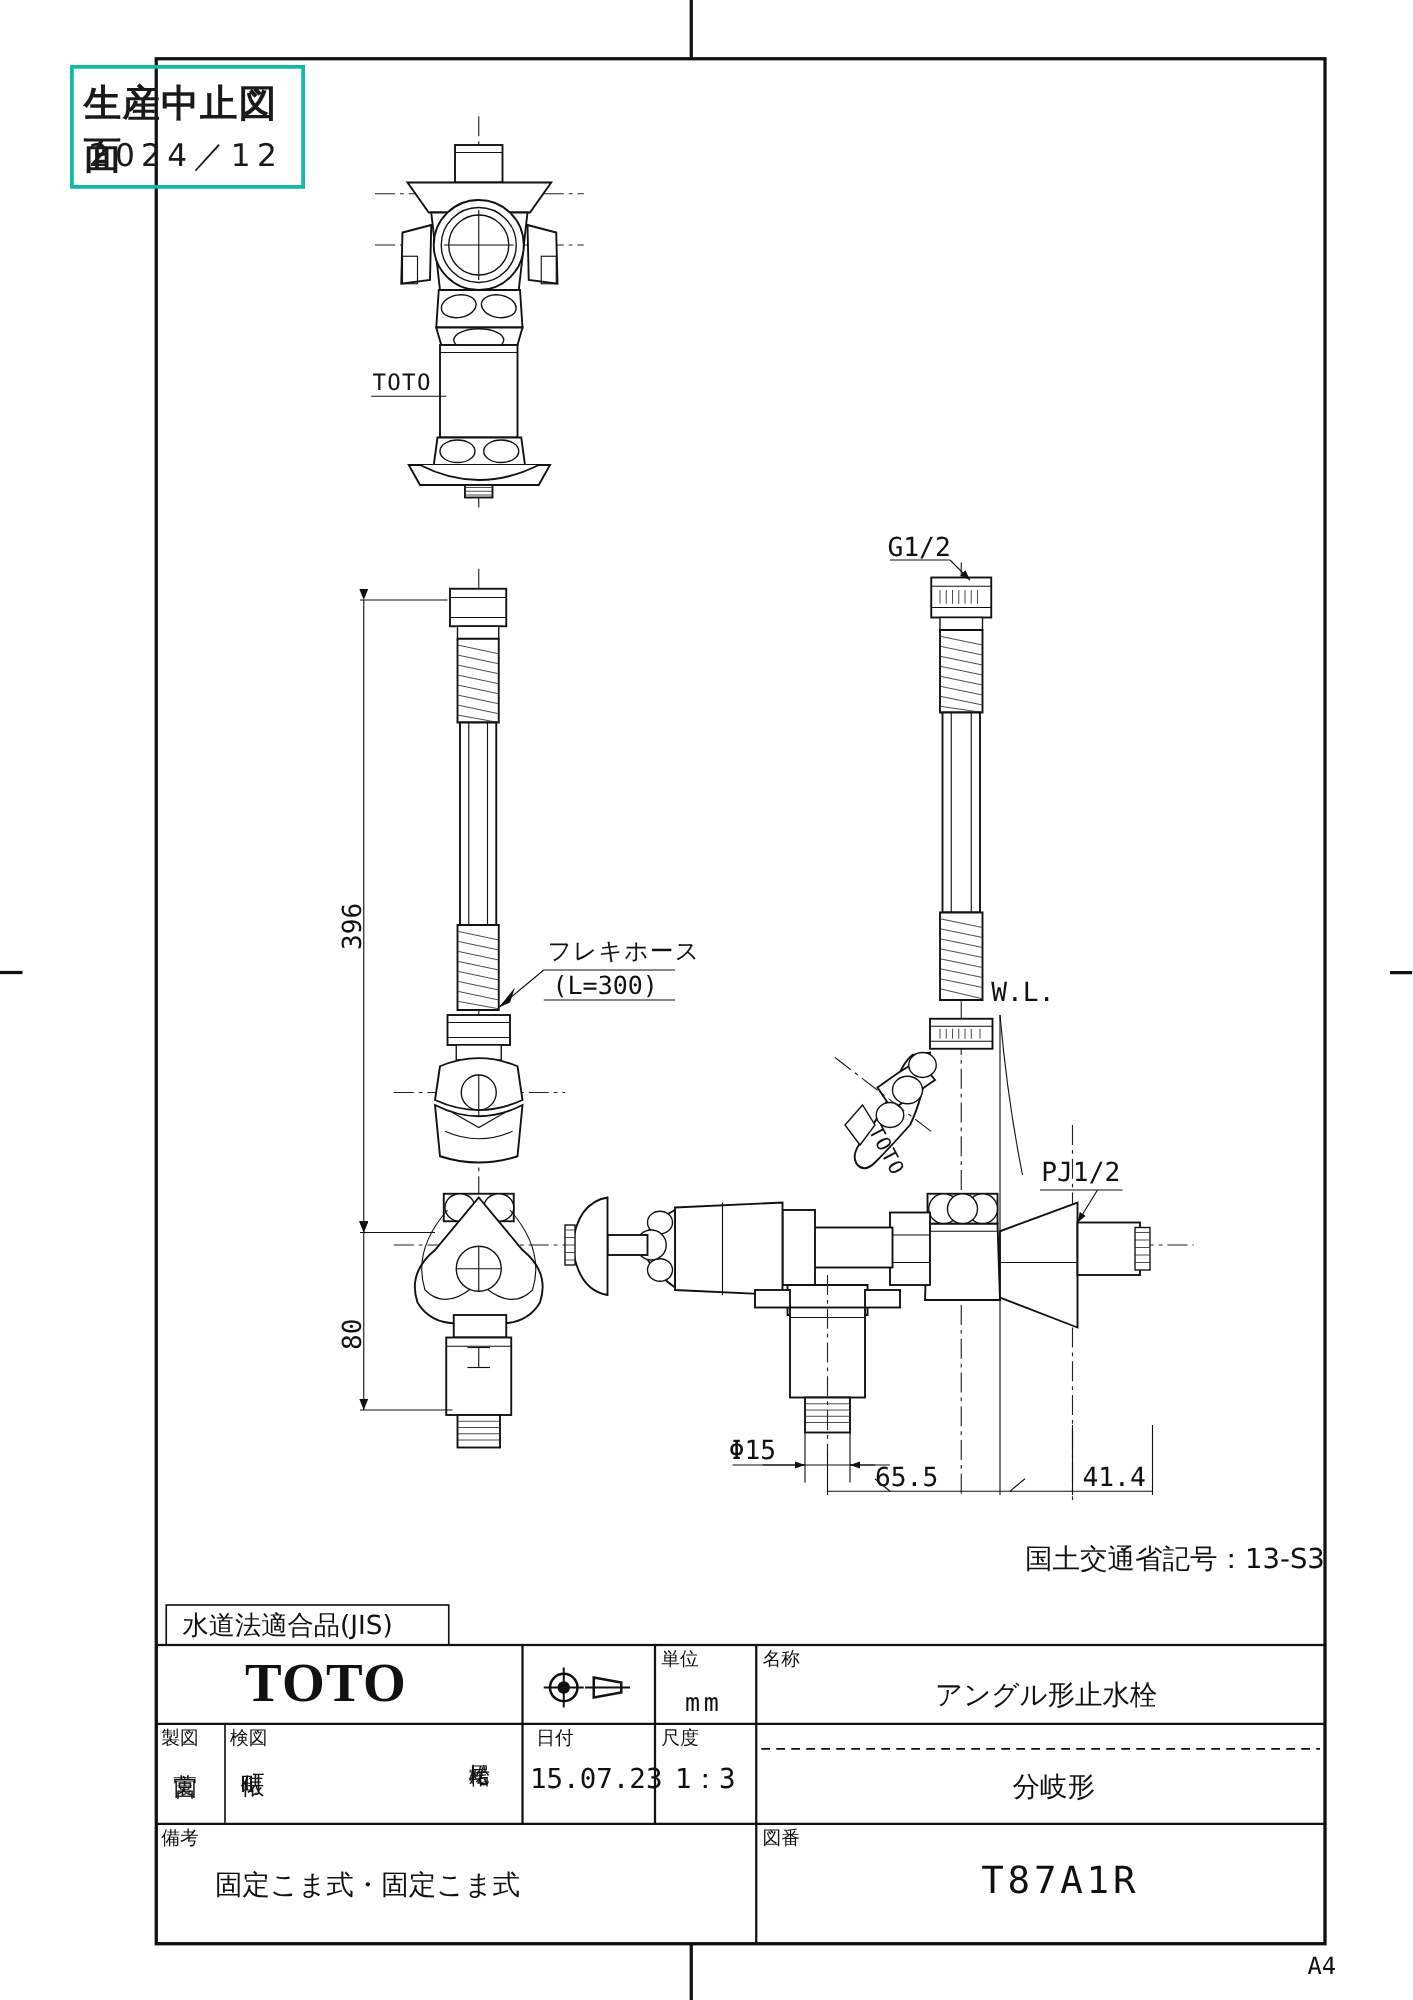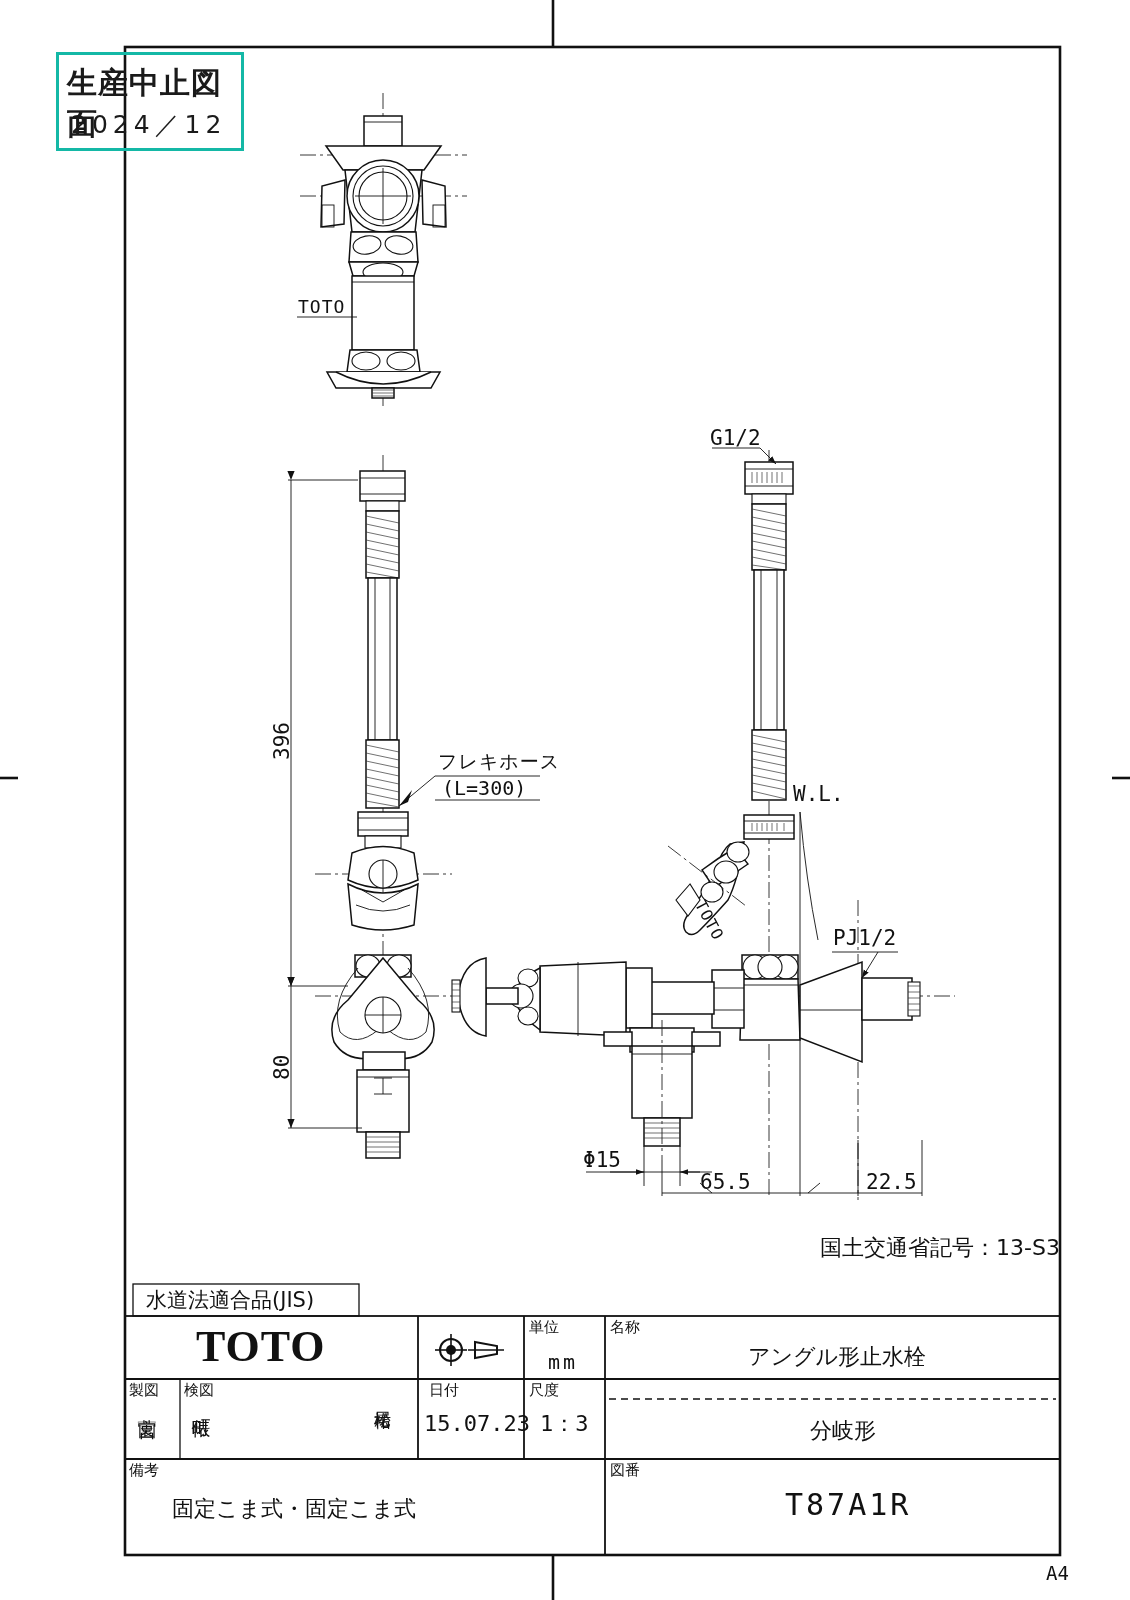--- a/index.html
+++ b/index.html
@@ -470,21 +470,21 @@
   <div class="txt mono" style="left:710px; top:428px; font-size:21px;">G1/2</div>
 
   <div class="txt mono" style="left:793px; top:784px; font-size:21px;">W.L.</div>
 
   <div class="txt mono" style="left:833px; top:928px; font-size:21px;">PJ1/2</div>
 
   <div class="txt mono" style="left:583px; top:1150px; font-size:21px;">Φ15</div>
 
   <div class="txt mono" style="left:700px; top:1172px; font-size:21px;">65.5</div>
 
-  <div class="txt mono" style="left:866px; top:1172px; font-size:21px;">22.5</div>
+  <div class="txt mono" style="left:866px; top:1172px; font-size:21px;">41.4</div>
 
   <div class="txt jp" style="left:820px; top:1237px; font-size:22px;">国土交通省記号：13-S3</div>
 
   <div class="txt jp" style="left:146px; top:1290px; font-size:21px;">水道法適合品(JIS)</div>
 
   <div class="txt toto-logo" style="left:196px; top:1325px;">TOTO</div>
 
   <div style="position:absolute; left:418px; top:1316px; width:106px; height:63px;">
     <svg viewBox="0 0 106 63" width="106" height="63">
       <circle cx="33" cy="34" r="11" fill="none" stroke="#111" stroke-width="2"></circle>

